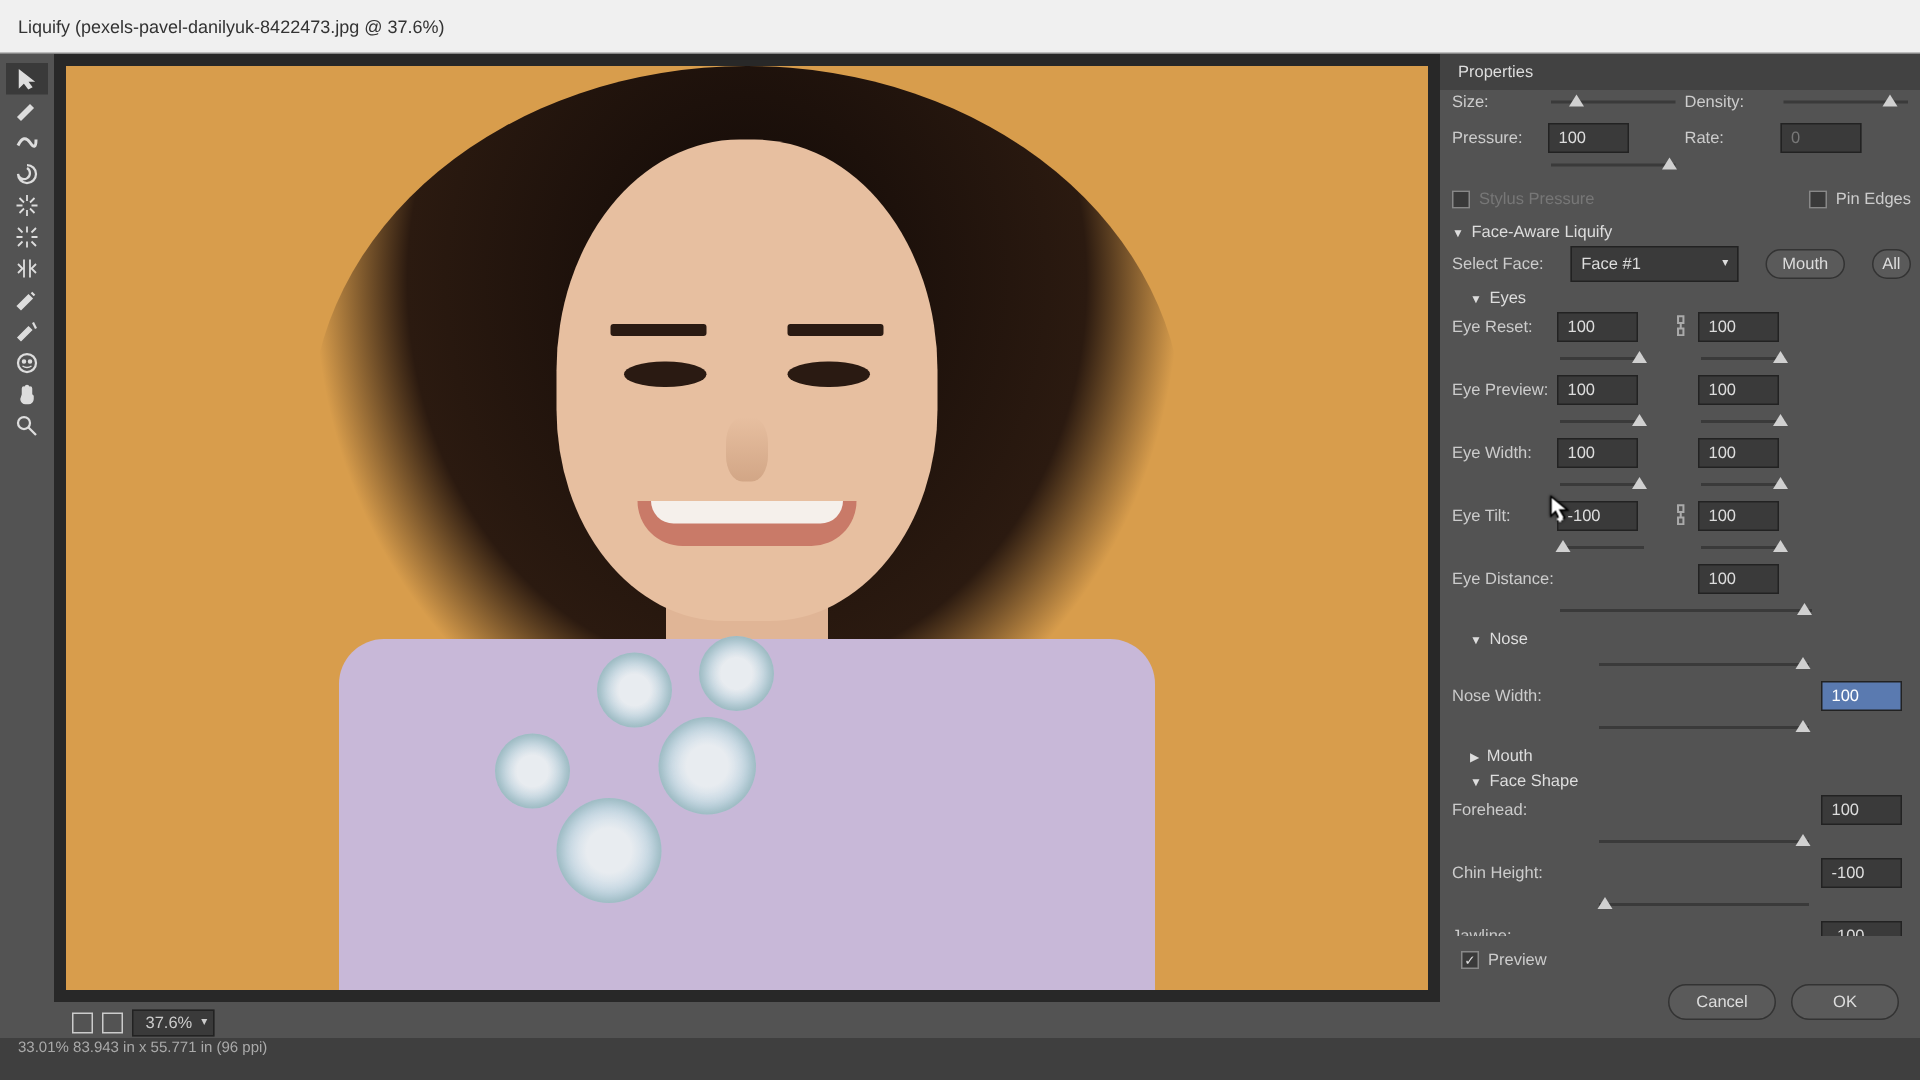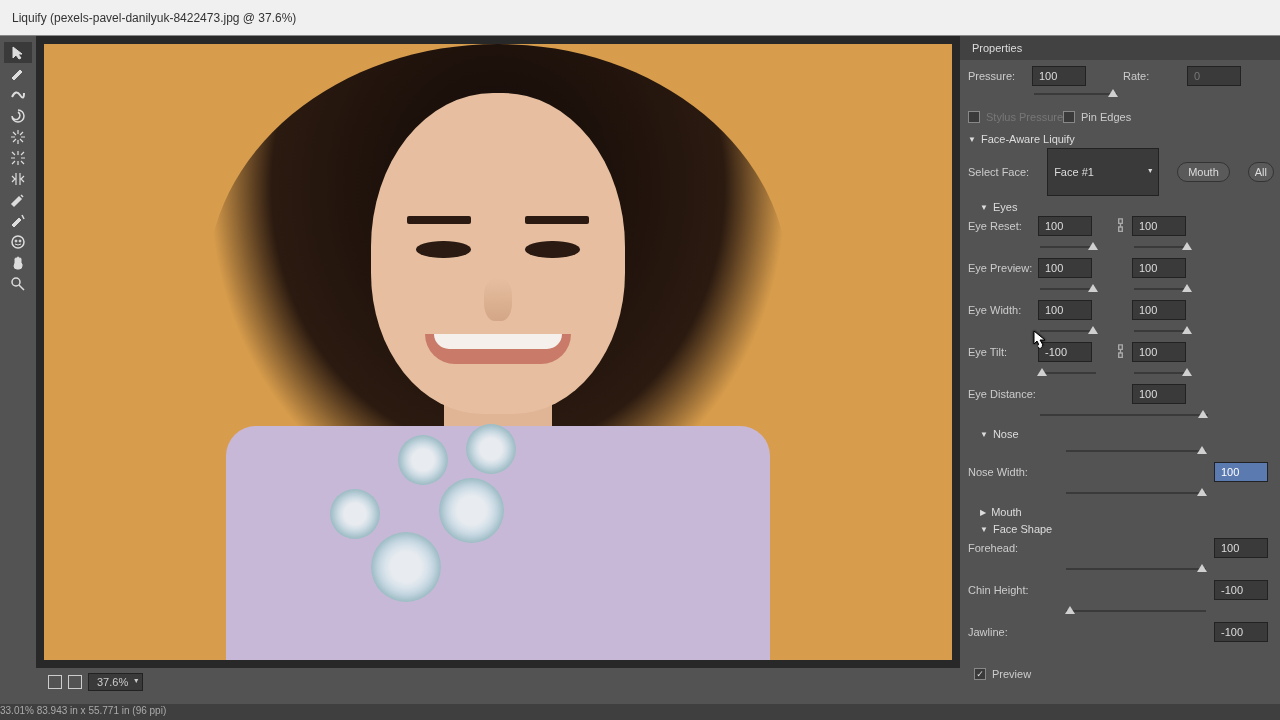--- a/index.html
+++ b/index.html
@@ -24,42 +24,42 @@
 .teeth{position:absolute;top:47%;left:43%;width:14%;height:2.5%;background:#f5f0eb;border-radius:0 0 30px 30px}
 .neck{position:absolute;top:55%;left:44%;width:12%;height:13%;background:#e0b596}
 .jacket{position:absolute;top:62%;left:20%;width:60%;height:40%;background:#c8b8d8;border-radius:30px 30px 0 0}
 .flowers{position:absolute;top:60%;left:30%;width:30%;height:35%}
 .flower{position:absolute;width:50px;height:50px;background:radial-gradient(circle,#e8ecf0 30%,#b8d0e0 70%);border-radius:50%;box-shadow:inset 0 0 12px #8aa}
 .f1{top:10%;left:30%}.f2{top:35%;left:5%}.f3{top:30%;left:45%;width:65px;height:65px}.f4{top:55%;left:20%;width:70px;height:70px}.f5{top:5%;left:55%}
 .zoombar{height:28px;background:#535353;display:flex;align-items:center;padding:0 12px;gap:6px;color:#ccc;font-size:11px}
 .zb-icon{width:14px;height:14px;border:1px solid #ccc}
 .zb-sel{background:#3a3a3a;padding:2px 14px 2px 8px;border:1px solid #222;position:relative}
 .zb-sel:after{content:"▾";position:absolute;right:4px;font-size:8px}
-.statusbar{position:absolute;bottom:0;left:0;right:0;height:16px;background:#3f3f3f;color:#aaa;font-size:10px;padding:1px 0}
+.statusbar{position:absolute;bottom:0;left:0;right:0;height:28px;background:#3f3f3f;color:#aaa;font-size:10px;padding:1px 12px}
 .panel{width:320px;background:#535353;display:flex;flex-direction:column;overflow:hidden}
 .panel-head{background:#424242;padding:6px 12px;font-size:11px;color:#ddd}
 .panel-body{flex:1;overflow-y:auto;overflow-x:hidden;padding:0 6px 0 8px;position:relative}
 .panel-body::-webkit-scrollbar{width:14px}
 .panel-body::-webkit-scrollbar-track{background:#424242}
 .panel-body::-webkit-scrollbar-thumb{background:#666}
 .row{display:flex;align-items:center;margin:3px 0;font-size:11px;min-height:22px}
 .inp{background:#3a3a3a;color:#ddd;border:1px solid #222;height:20px;padding:0 6px;width:54px;font-size:11px}
 .inp.sel{background:#5a7ab0;color:#fff}
 .inp.dis{color:#777}
 .slider{height:16px;position:relative;flex:1;margin:0 2px}
 .slider .track{position:absolute;top:7px;left:0;right:0;height:2px;background:#3a3a3a}
 .slider .thumb{position:absolute;top:3px;width:0;height:0;border-left:5px solid transparent;border-right:5px solid transparent;border-bottom:8px solid #d0d0d0;margin-left:-5px;cursor:pointer}
 .sect{display:flex;align-items:center;margin:5px 0 3px;font-size:11px;color:#ddd;cursor:pointer}
 .sect .tri{font-size:8px;margin-right:5px}
 .chk{width:12px;height:12px;border:1px solid #888;background:#3a3a3a;display:inline-flex;align-items:center;justify-content:center;margin-right:6px;font-size:9px;line-height:1}
 .chk.on:before{content:"✓";color:#ddd}
 .link{width:9px;height:16px}
 .link svg{stroke:#aaa;fill:none;stroke-width:1.5}
 .face-row{display:flex;align-items:center;gap:18px;margin:3px 0}
-.face-sel{flex:1;background:#3a3a3a;border:1px solid #222;padding:17px 6px;color:#ddd;position:relative}
+.face-sel{flex:1;background:#3a3a3a;border:1px solid #222;padding:5px 6px;color:#ddd;position:relative}
 .face-sel:after{content:"▾";position:absolute;right:6px;font-size:8px}
 .btn{background:#5a5a5a;border:1px solid #333;color:#ddd;padding:3px 10px;cursor:pointer;font-size:11px;border-radius:12px}
 .grid-e{display:grid;grid-template-columns:70px 60px 18px 16px 60px 18px;align-items:center;gap:0;margin:3px 0}
 .grid-s{display:grid;grid-template-columns:90px 1fr 60px;align-items:center;gap:6px;margin:3px 0}
 .panel-foot{padding:10px 14px 16px;display:flex;flex-direction:column;gap:10px}
 .preview-row{display:flex;align-items:center;}
 .btn-row{display:flex;justify-content:flex-end;gap:10px}
 .btn-main{background:#5a5a5a;border:1px solid #333;border-radius:14px;color:#ddd;width:72px;height:24px;cursor:pointer;font-size:11px}
 .cursor{position:absolute;top:330px;left:1032px;width:16px;height:18px;pointer-events:none;z-index:100}
 .cursor svg{filter:drop-shadow(0 0 1px #000)}
@@ -168,41 +168,53 @@
    <span class="zb-icon"></span>
    <span class="zb-icon"></span>
    <span class="zb-sel">37.6%</span>
   </div>
  </div>
 
  <div class="panel">
   <div class="panel-head">Properties</div>
   <div class="panel-body">
 
+   <div class="top-sliders">
+    <span class="lab">Size:</span>
+    <div class="slider">
+            <div class="track"></div>
+            <div class="thumb" style="left:20%"></div>
+          </div>
+    <span class="lab">Density:</span>
+    <div class="slider">
+            <div class="track"></div>
+            <div class="thumb" style="left:85%"></div>
+          </div>
+   </div>
    <div class="top-sliders" style="margin-top:6px">
     <span class="lab">Pressure:</span>
     <div style="display:flex;align-items:center;gap:4px">
             <input class="inp" value="100" style="">
           </div>
     <span class="lab">Rate:</span>
     <div style="display:flex;align-items:center;gap:4px">
             <input class="inp dis" disabled="" value="0" style="">
           </div>
    </div>
    <div class="top-sliders">
     <span></span>
           <div class="slider">
             <div class="track"></div>
             <div class="thumb" style="left:95%"></div>
           </div>
     <span></span>
           <div></div>
    </div>
 
-   <div class="row" style="justify-content:flex-start;margin-top:4px">
+   <div class="row" style="justify-content:space-between;margin-top:4px">
     <span style="display:flex;align-items:center;color:#777">
             <span class="chk"></span>
             <span>Stylus Pressure</span>
           </span>
     <span style="display:flex;align-items:center">
             <span class="chk"></span>
             <span>Pin Edges</span>
           </span>
    </div>
 
@@ -401,20 +413,24 @@
           <span></span>
           <input class="inp" value="-100" style="">
         </div>
 
   </div>
   <div class="panel-foot">
    <div class="preview-row">
           <span class="chk on"></span>
           <span>Preview</span>
         </div>
+   <div class="btn-row">
+    <button class="btn-main">Cancel</button>
+    <button class="btn-main">OK</button>
+   </div>
   </div>
  </div>
 </div>
 
 <div class="statusbar">33.01%    83.943 in x 55.771 in (96 ppi)</div>
 
 <div class="cursor">
  <svg viewBox="0 0 16 18">
       <path d="M2 1 L2 14 L5 11 L8 17 L11 15 L8 10 L13 10 Z" fill="#fff" stroke="#000" stroke-width="1"></path>
       <path d="M6 16 l4 0 M8 13 l0 6" stroke="#fff" stroke-width="1.5"></path>

